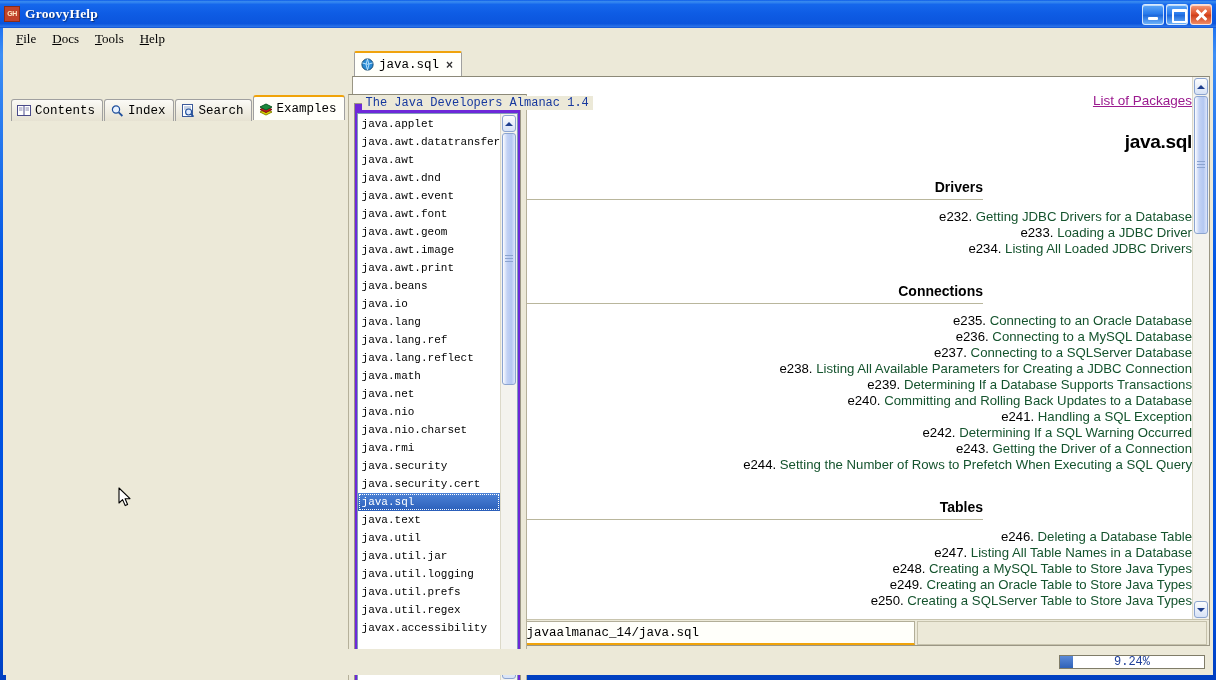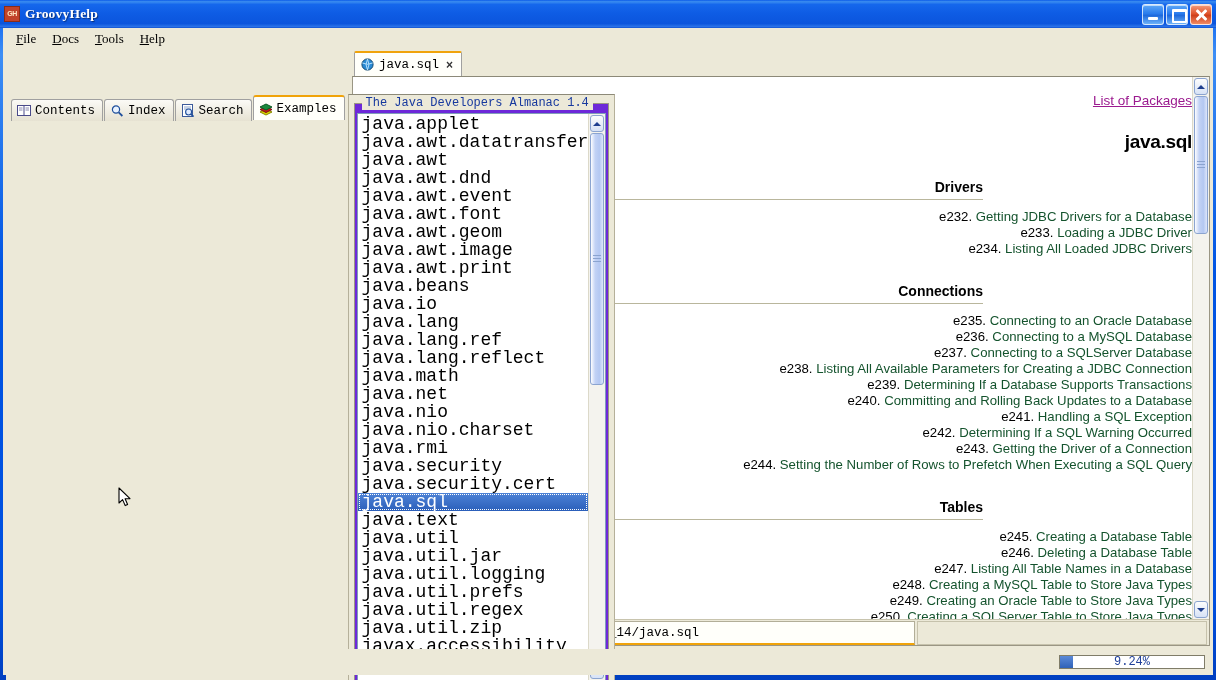--- a/index.html
+++ b/index.html
@@ -158,21 +158,21 @@
     background: #ffffff; border: 1px solid #7f9db9;
     display: flex; overflow: hidden; position: relative;
   }
   #pkg-list {
     flex: 1; overflow: hidden; padding-top: 1px;
     position: relative;
   }
   .pkg-item {
     height: 18px; line-height: 18px;
     font-family: "Liberation Mono", monospace;
-    font-size: 18px; color: #000;
+    font-size: 11px; color: #000;
     padding-left: 4px; white-space: nowrap; cursor: default;
   }
   .pkg-item.selected {
     background: linear-gradient(to bottom,#4d82d6,#2b5fba);
     color: #ffffff;
     outline: 1px dotted #ffffff; outline-offset: -2px;
   }
 
   
   .vscroll {
@@ -421,21 +421,20 @@
                   <div class="pkg-item">java.rmi</div>
                   <div class="pkg-item">java.security</div>
                   <div class="pkg-item">java.security.cert</div>
                   <div class="pkg-item selected">java.sql</div>
                   <div class="pkg-item">java.text</div>
                   <div class="pkg-item">java.util</div>
                   <div class="pkg-item">java.util.jar</div>
                   <div class="pkg-item">java.util.logging</div>
                   <div class="pkg-item">java.util.prefs</div>
                   <div class="pkg-item">java.util.regex</div>
-                  <div class="pkg-item">java.util.zip</div>
                   <div class="pkg-item">javax.accessibility</div>
                 </div>
 
               <div class="vscroll">
                 <div class="sb-btn">
                     <span class="sb-arrow up"></span>
                   </div>
                 <div class="sb-track">
                   <div class="sb-thumb" style="top:0px;height:252px;">
                     <span class="sb-grip"></span>
@@ -491,21 +490,20 @@
                       <div class="entry"><span class="num">e240. </span><span class="lnk">Committing and Rolling Back Updates to a Database</span></div>
                       <div class="entry"><span class="num">e241. </span><span class="lnk">Handling a SQL Exception</span></div>
                       <div class="entry"><span class="num">e242. </span><span class="lnk">Determining If a SQL Warning Occurred</span></div>
                       <div class="entry"><span class="num">e243. </span><span class="lnk">Getting the Driver of a Connection</span></div>
                       <div class="entry"><span class="num">e244. </span><span class="lnk">Setting the Number of Rows to Prefetch When Executing a SQL Query</span></div>
                     </div>
                   </div>
                   <div class="section">
                     <div class="section-h">Tables</div>
                     <div class="entry-list">
-                      <div class="entry"><span class="num">e245. </span><span class="lnk">Creating a Database Table</span></div>
                       <div class="entry"><span class="num">e246. </span><span class="lnk">Deleting a Database Table</span></div>
                       <div class="entry"><span class="num">e247. </span><span class="lnk">Listing All Table Names in a Database</span></div>
                       <div class="entry"><span class="num">e248. </span><span class="lnk">Creating a MySQL Table to Store Java Types</span></div>
                       <div class="entry"><span class="num">e249. </span><span class="lnk">Creating an Oracle Table to Store Java Types</span></div>
                       <div class="entry"><span class="num">e250. </span><span class="lnk">Creating a SQLServer Table to Store Java Types</span></div>
                     </div>
                   </div>
                 </div>
             </div>
 

